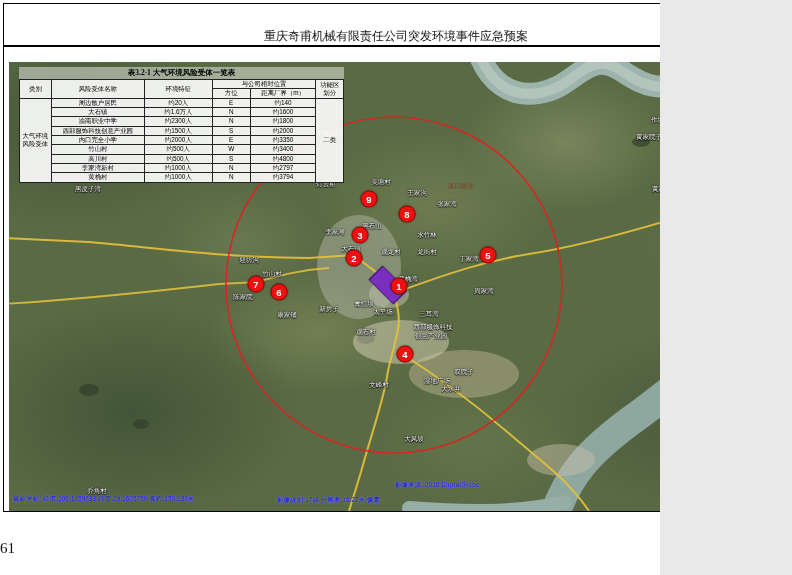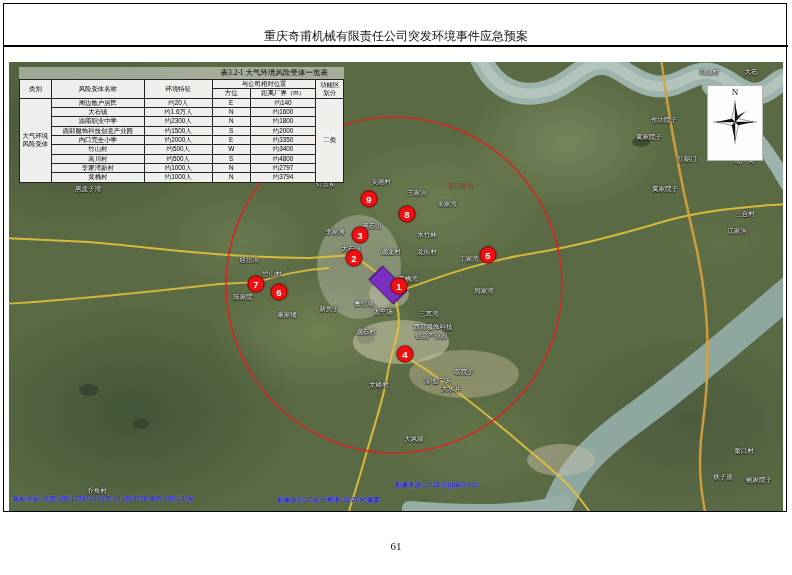--- a/index.html
+++ b/index.html
@@ -1,23 +1,23 @@
 <!DOCTYPE html>
 <html><head>
 <meta charset="utf-8">
 <style>
   html,body{margin:0;padding:0;background:#e9e9e9;}
-  .page{position:relative;width:792px;height:575px;background:#fff;overflow:hidden;
+  .page{position:relative;width:660px;height:575px;background:#fff;overflow:hidden;
         font-family:"Liberation Serif","DejaVu Serif",serif;}
   .frame{position:absolute;left:3px;top:3px;width:784px;height:509px;border:1px solid #000;box-sizing:border-box;}
   .doc-header{position:absolute;left:4px;top:28px;width:784px;text-align:center;font-size:12px;color:#111;}
   .header-rule{position:absolute;left:4px;top:45px;width:784px;border-top:2px solid #000;}
   .figure-label{position:absolute;left:9px;top:47px;font-size:12.5px;font-weight:bold;color:#000;
                 font-family:"Liberation Sans","DejaVu Sans",sans-serif;}
-  .page-number{position:absolute;left:0;top:540px;width:792px;text-align:center;font-size:11px;color:#111;}
+  .page-number{position:absolute;left:0;top:540px;width:792px;text-align:left;font-size:15px;color:#111;}
 
   
   .map{position:absolute;left:9px;top:62px;width:774px;height:449px;overflow:hidden;
        background-color:#5a6a44;
        background-image:
          radial-gradient(ellipse 220px 150px at 8% 14%, #46573a 0%, rgba(70,87,58,0) 70%),
          radial-gradient(ellipse 240px 160px at 16% 78%, #435538 0%, rgba(67,85,56,0) 70%),
          radial-gradient(ellipse 200px 130px at 88% 80%, #4c5c3e 0%, rgba(76,92,62,0) 70%),
          radial-gradient(ellipse 170px 110px at 55% 32%, #6d7c50 0%, rgba(109,124,80,0) 70%),
          radial-gradient(ellipse 150px 100px at 72% 18%, #76855a 0%, rgba(118,133,90,0) 70%),
@@ -34,22 +34,22 @@
   .marker{position:absolute;width:17px;height:17px;border-radius:50%;
           background:#ee1111;border:1px solid #a80000;box-sizing:border-box;
           color:#fff;font-family:"Liberation Sans","DejaVu Sans",sans-serif;
           font-size:9.5px;font-weight:bold;display:flex;align-items:center;justify-content:center;
           transform:translate(-50%,-50%);box-shadow:0 0 2px rgba(0,0,0,.6);}
   .factory-diamond{position:absolute;width:26px;height:26px;background:#7b2fbf;border:1px solid #4a1580;
           transform:translate(-50%,-50%) rotate(45deg) scale(1.25,.7);box-shadow:0 0 2px rgba(0,0,0,.5);}
 
   
   .tbl-wrap{position:absolute;left:10px;top:5px;width:325px;}
-  .tbl-title{text-align:right;font-size:7.5px;font-weight:normal;color:#000;
-             background:rgba(255,255,255,.45);padding:1px 16px;}
+  .tbl-title{text-align:center;font-size:7.5px;font-weight:bold;color:#000;
+             background:rgba(255,255,255,.45);padding:1px 0;}
   table.risk{border-collapse:collapse;width:100%;table-layout:fixed;background:rgba(255,255,255,.9);}
   table.risk td,table.risk th{border:1px solid #222;font-weight:normal;font-size:6.4px;line-height:1.3;
              text-align:center;padding:0 1px;color:#000;vertical-align:middle;
              font-family:"Liberation Sans","DejaVu Sans",sans-serif;}
   .col-cat{width:30px;} .col-name{width:88px;} .col-feat{width:64px;}
   .col-dir{width:36px;} .col-dist{width:62px;} .col-zone{width:26px;}
 
   
   .compass{position:absolute;left:698px;top:23px;width:56px;height:76px;background:#fdfdfd;
            border:1px solid #b5b5b5;box-sizing:border-box;text-align:center;}

